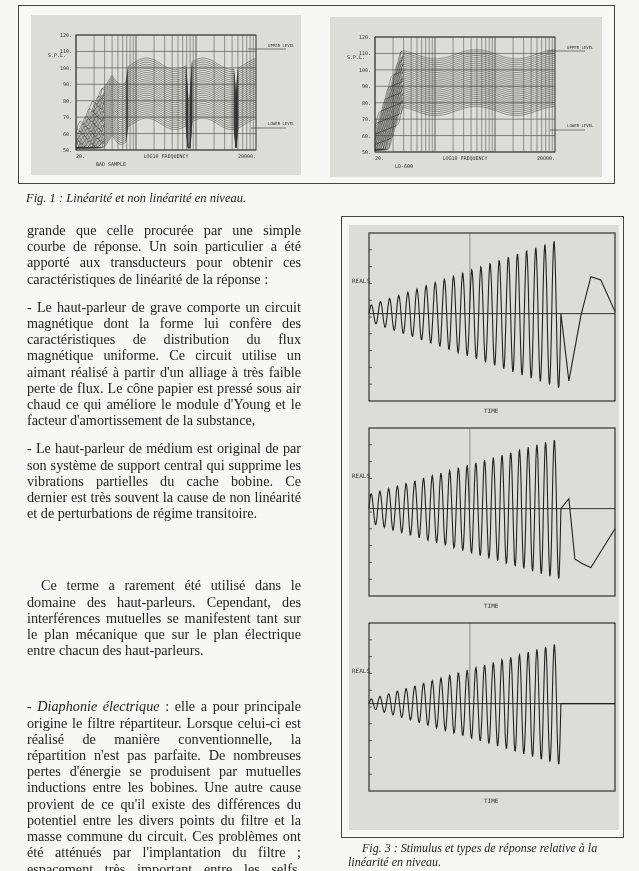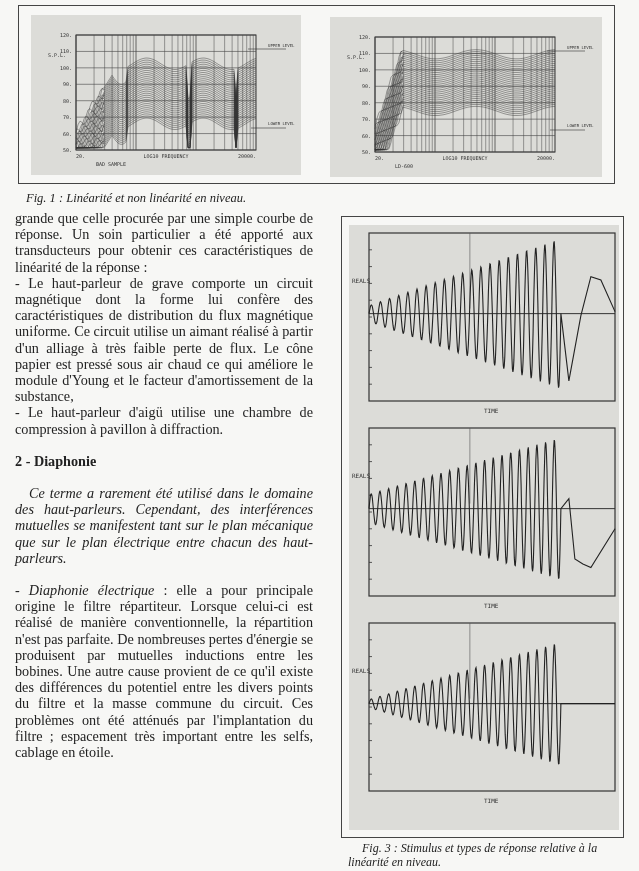--- a/index.html
+++ b/index.html
@@ -5,24 +5,24 @@
   html, body { margin:0; padding:0; background:#f7f7f5; }
   body { width:639px; height:871px; position:relative; overflow:hidden;
          font-family:"Liberation Serif", serif; color:#222; }
   .fig1-frame { position:absolute; left:18px; top:5px; width:294px; height:177px;
                 border:1px solid #444; border-right:none; }
   .fig1-frame-r { position:absolute; left:312px; top:5px; width:302px; height:177px;
                 border:1px solid #444; border-left:none; }
   .panel { position:absolute; background:#dcdcd8; }
   .caption { position:absolute; font-style:italic; font-size:12.5px; line-height:14px;margin-left:8px; }
   .col-left { position:absolute; left:15px; top:210px; width:298px; font-size:14.2px; line-height:16.2px; text-align:justify; }
-  .col-left p { margin:0; }
+  .col-left p { margin:12px; }
   .col-left .gap { height:16px; }
   .col-left h3 { margin:0; font-size:14.2px; font-weight:bold; }
-  .indent { text-indent:14px;font-style:italic; }
+  .indent { text-indent:14px; }
   .fig2-frame { position:absolute; left:341px; top:216px; width:281px; height:620px; border:1px solid #444; }
   .fig2-panel { position:absolute; left:349px; top:225px; width:270px; height:605px; background:#dcdcd8; }
   svg text { font-family:"DejaVu Sans Mono", monospace; }
 </style>
 </head>
 <body>
 
 <div class="fig1-frame"></div>
 <div class="fig1-frame-r"></div>
 <div class="panel" style="left:31px;top:15px;width:270px;height:160px;">
@@ -197,23 +197,22 @@
       <path d="M45.0 132.7 L47.0 132.7 L49.0 132.7 L51.0 132.7 L53.0 132.7 L55.0 132.6 L57.0 124.5 L59.0 121.7 L61.0 121.5 L63.0 118.8 L65.0 110.8 L67.0 99.6 L69.0 90.2 L71.0 85.9 L73.0 86.3 L75.0 86.7 L77.0 87.2 L79.0 87.8 L81.0 88.5 L83.0 89.2 L85.0 89.9 L87.0 90.6 L89.0 91.3 L91.0 92.0 L93.0 92.6 L95.0 93.2 L97.0 93.6 L99.0 94.0 L101.0 94.3 L103.0 94.5 L105.0 94.6 L107.0 94.6 L109.0 94.5 L111.0 94.2 L113.0 93.9 L115.0 93.5 L117.0 92.9 L119.0 92.4 L121.0 91.7 L123.0 91.0 L125.0 90.3 L127.0 89.6 L129.0 88.9 L131.0 88.2 L133.0 87.6 L135.0 87.0 L137.0 86.5 L139.0 86.1 L141.0 85.8 L143.0 85.6 L145.0 85.4 L147.0 85.4 L149.0 85.6 L151.0 85.8 L153.0 86.1 L155.0 86.5 L157.0 87.0 L159.0 87.6 L161.0 88.2 L163.0 88.9 L165.0 89.6 L167.0 90.3 L169.0 91.0 L171.0 91.7 L173.0 92.4 L175.0 93.0 L177.0 93.5 L179.0 93.9 L181.0 94.2 L183.0 94.5 L185.0 94.6 L187.0 94.6 L189.0 94.5 L191.0 94.3 L193.0 94.0 L195.0 93.6 L197.0 93.2 L199.0 92.6 L201.0 92.0 L203.0 91.3 L205.0 90.6 L207.0 89.9 L209.0 89.2 L211.0 88.5 L213.0 87.8 L215.0 87.2 L217.0 86.7 L219.0 86.2 L221.0 85.9 L223.0 85.6 L225.0 85.5 " fill="none" stroke="#333" stroke-width="0.45"></path>
       <path d="M45.0 132.7 L47.0 132.7 L49.0 132.7 L51.0 132.7 L53.0 132.7 L55.0 132.7 L57.0 132.7 L59.0 131.8 L61.0 125.4 L63.0 114.7 L65.0 104.2 L67.0 98.4 L69.0 97.2 L71.0 96.5 L73.0 88.2 L75.0 88.7 L77.0 89.2 L79.0 89.8 L81.0 90.4 L83.0 91.1 L85.0 91.8 L87.0 92.6 L89.0 93.3 L91.0 93.9 L93.0 94.6 L95.0 95.1 L97.0 95.6 L99.0 96.0 L101.0 96.3 L103.0 96.5 L105.0 96.6 L107.0 96.6 L109.0 96.4 L111.0 96.2 L113.0 95.8 L115.0 95.4 L117.0 94.9 L119.0 94.3 L121.0 93.7 L123.0 93.0 L125.0 92.3 L127.0 91.6 L129.0 90.9 L131.0 90.2 L133.0 89.5 L135.0 89.0 L137.0 88.5 L139.0 88.1 L141.0 87.7 L143.0 87.5 L145.0 87.4 L147.0 87.4 L149.0 87.5 L151.0 87.7 L153.0 88.1 L155.0 88.5 L157.0 89.0 L159.0 89.6 L161.0 90.2 L163.0 90.9 L165.0 91.6 L167.0 92.3 L169.0 93.0 L171.0 93.7 L173.0 94.3 L175.0 94.9 L177.0 95.4 L179.0 95.9 L181.0 96.2 L183.0 96.4 L185.0 96.6 L187.0 96.6 L189.0 96.5 L191.0 96.3 L193.0 96.0 L195.0 95.6 L197.0 95.1 L199.0 94.5 L201.0 93.9 L203.0 93.3 L205.0 92.5 L207.0 91.8 L209.0 91.1 L211.0 90.4 L213.0 89.8 L215.0 89.2 L217.0 88.7 L219.0 88.2 L221.0 87.8 L223.0 87.6 L225.0 87.4 " fill="none" stroke="#333" stroke-width="0.45"></path>
       <path d="M45.0 132.7 L47.0 132.7 L49.0 132.7 L51.0 132.7 L53.0 132.7 L55.0 132.7 L57.0 132.7 L59.0 129.9 L61.0 118.8 L63.0 111.3 L65.0 109.0 L67.0 108.7 L69.0 105.4 L71.0 96.9 L73.0 90.2 L75.0 90.6 L77.0 91.2 L79.0 91.8 L81.0 92.4 L83.0 93.1 L85.0 93.8 L87.0 94.5 L89.0 95.2 L91.0 95.9 L93.0 96.5 L95.0 97.1 L97.0 97.6 L99.0 98.0 L101.0 98.3 L103.0 98.5 L105.0 98.5 L107.0 98.5 L109.0 98.4 L111.0 98.1 L113.0 97.8 L115.0 97.4 L117.0 96.8 L119.0 96.3 L121.0 95.6 L123.0 94.9 L125.0 94.2 L127.0 93.5 L129.0 92.8 L131.0 92.1 L133.0 91.5 L135.0 90.9 L137.0 90.4 L139.0 90.0 L141.0 89.7 L143.0 89.5 L145.0 89.4 L147.0 89.4 L149.0 89.5 L151.0 89.7 L153.0 90.0 L155.0 90.4 L157.0 90.9 L159.0 91.5 L161.0 92.1 L163.0 92.8 L165.0 93.5 L167.0 94.2 L169.0 94.9 L171.0 95.6 L173.0 96.3 L175.0 96.9 L177.0 97.4 L179.0 97.8 L181.0 98.1 L183.0 98.4 L185.0 98.5 L187.0 98.5 L189.0 98.4 L191.0 98.3 L193.0 97.9 L195.0 97.5 L197.0 97.1 L199.0 96.5 L201.0 95.9 L203.0 95.2 L205.0 94.5 L207.0 93.8 L209.0 93.1 L211.0 92.4 L213.0 91.7 L215.0 91.1 L217.0 90.6 L219.0 90.2 L221.0 89.8 L223.0 89.5 L225.0 89.4 " fill="none" stroke="#333" stroke-width="0.45"></path>
     </svg>
 </div>
 <div class="caption" style="left:18px;top:191px;">Fig. 1 : Linéarité et non linéarité en niveau.</div>
 
 <div class="col-left">
   <p>grande que celle procurée par une simple courbe de réponse. Un soin particulier a été apporté aux transducteurs pour obtenir ces caractéristiques de linéarité de la réponse :</p>
   <p>- Le haut-parleur de grave comporte un circuit magnétique dont la forme lui confère des caractéristiques de distribution du flux magnétique uniforme. Ce circuit utilise un aimant réalisé à partir d'un alliage à très faible perte de flux. Le cône papier est pressé sous air chaud ce qui améliore le module d'Young et le facteur d'amortissement de la substance,</p>
-  <p>- Le haut-parleur d'aigü utilise une chambre de compression à pavillon à diffraction.</p>
+  <p>- Le haut-parleur de médium est original de par son système de support central qui supprime les vibrations partielles du cache bobine. Ce dernier est très souvent la cause de non linéarité et de perturbations de régime transitoire.</p>
   <div class="gap"></div>
-  <h3>2 - Diaphonie</h3>
   <div class="gap"></div>
   <p class="indent">Ce terme a rarement été utilisé dans le domaine des haut-parleurs. Cependant, des interférences mutuelles se manifestent tant sur le plan mécanique que sur le plan électrique entre chacun des haut-parleurs.</p>
   <div class="gap"></div>
   <p><i>- Diaphonie électrique</i><span> : elle a pour principale origine le filtre répartiteur. Lorsque celui-ci est réalisé de manière conventionnelle, la répartition n'est pas parfaite. De nombreuses pertes d'énergie se produisent par mutuelles inductions entre les bobines. Une autre cause provient de ce qu'il existe des différences du potentiel entre les divers points du filtre et la masse commune du circuit. Ces problèmes ont été atténués par l'implantation du filtre ; espacement très important entre les selfs, cablage en étoile.</span></p>
 
 </div>
 
 <div class="fig2-frame"></div>
 <div class="fig2-panel">
   <svg id="f2" width="270" height="605">

